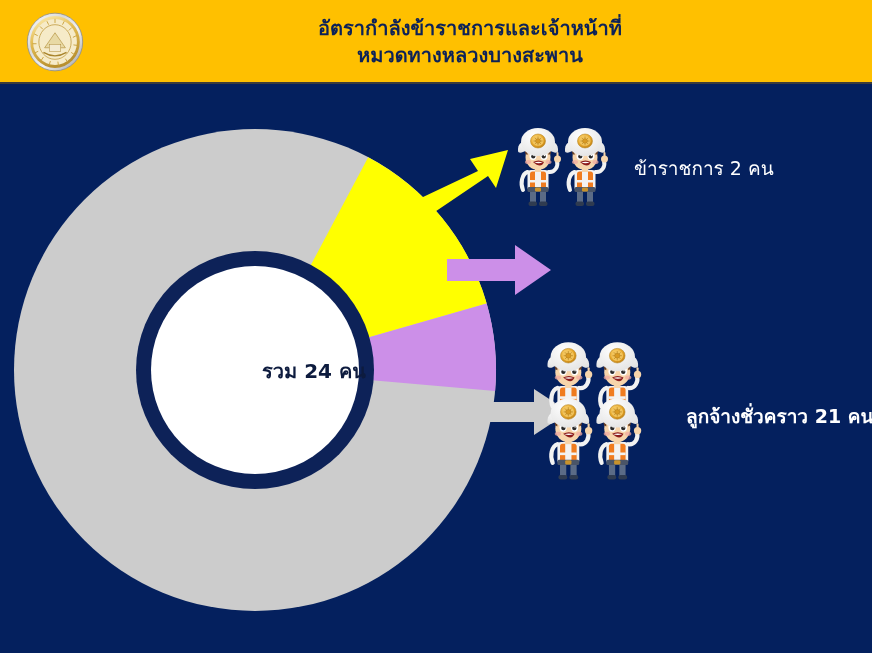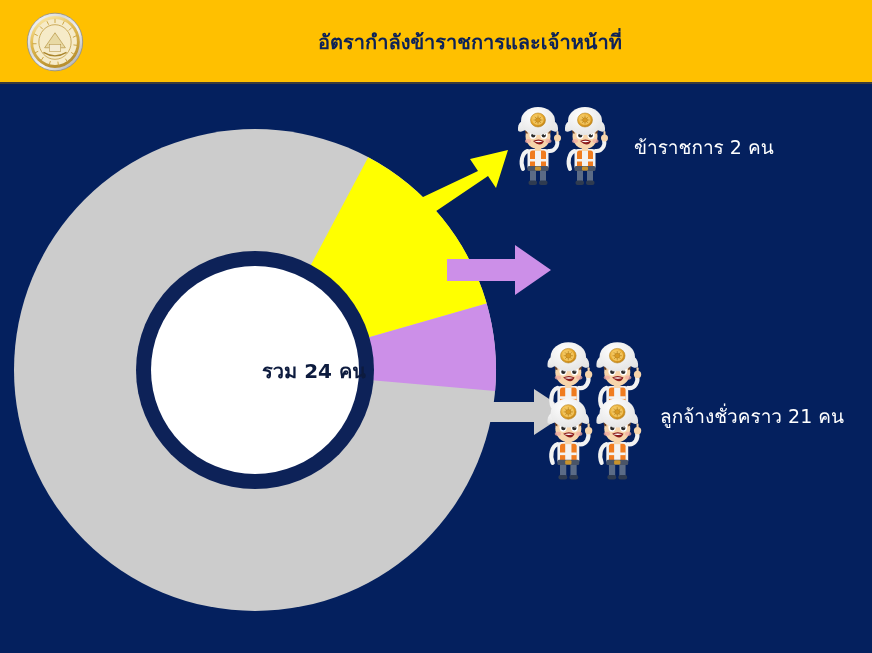--- a/index.html
+++ b/index.html
@@ -76,33 +76,33 @@
   }
 
   
   .arrow-svg { position: absolute; }
   #arrow-yellow { left: 400px; top: 148px; width: 110px; height: 78px; }
   #arrow-purple { left: 447px; top: 243px; width: 105px; height: 55px; }
   #arrow-gray  { left: 470px; top: 388px; width: 100px; height: 48px; }
 
   
   .legend-row { position: absolute; display: flex; align-items: center; }
-  #legend-row-1 { left: 512px; top: 99px; }
+  #legend-row-1 { left: 512px; top: 120px; }
   #legend-row-2 { left: 545px; top: 222px; }
   #legend-row-3 { left: 538px; top: 338px; }
 
   .legend-text {
     color: #ffffff;
     font-size: 19px;
     white-space: nowrap;
     line-height: 1;
   }
   #legend-row-1 .legend-text { margin-left: 14px; }
   #legend-row-2 .legend-text { margin-left: 18px; }
-  #legend-row-3 .legend-text { margin-left: 2px; }
+  #legend-row-3 .legend-text { margin-left: 28px; font-weight: bold; }
 
   .people-group { position: relative; display: block; }
 </style>
 </head>
 <body>
 
 <div id="slide">
 
   <div id="header">
 
@@ -142,20 +142,21 @@
       </g>
       <ellipse cx="50" cy="52" rx="28" ry="30" fill="none" stroke="#b8902f" stroke-width="1.2"></ellipse>
       <path d="M32 62 L50 36 L68 62 Z" fill="#e8d9a4" stroke="#a9842c" stroke-width="1"></path>
       <rect x="40" y="56" width="20" height="12" fill="#f3ead0" stroke="#a9842c" stroke-width="0.8"></rect>
       <path d="M30 70 Q50 82 70 70" fill="none" stroke="#a9842c" stroke-width="2.2"></path>
       <ellipse cx="50" cy="52" rx="48" ry="50" fill="none" stroke="#8d8d8d" stroke-width="1.4"></ellipse>
     </svg>
 
     <div id="title-block">
       <div class="title-line">อัตรากำลังข้าราชการและเจ้าหน้าที่</div>
+      <div class="title-line">หมวดทางหลวงบางสะพาน</div>
     </div>
   </div>
 
   <div id="donut-wrap">
     <svg id="donut-svg" viewBox="0 0 500 500">
 
       <circle cx="247" cy="247" r="241" fill="#cccccc"></circle>
 
       <path fill="#ffff00" d="M247,247 L360.2,34.2 A241,241 0 0 1 478.7,180.6 Z"></path>
 

